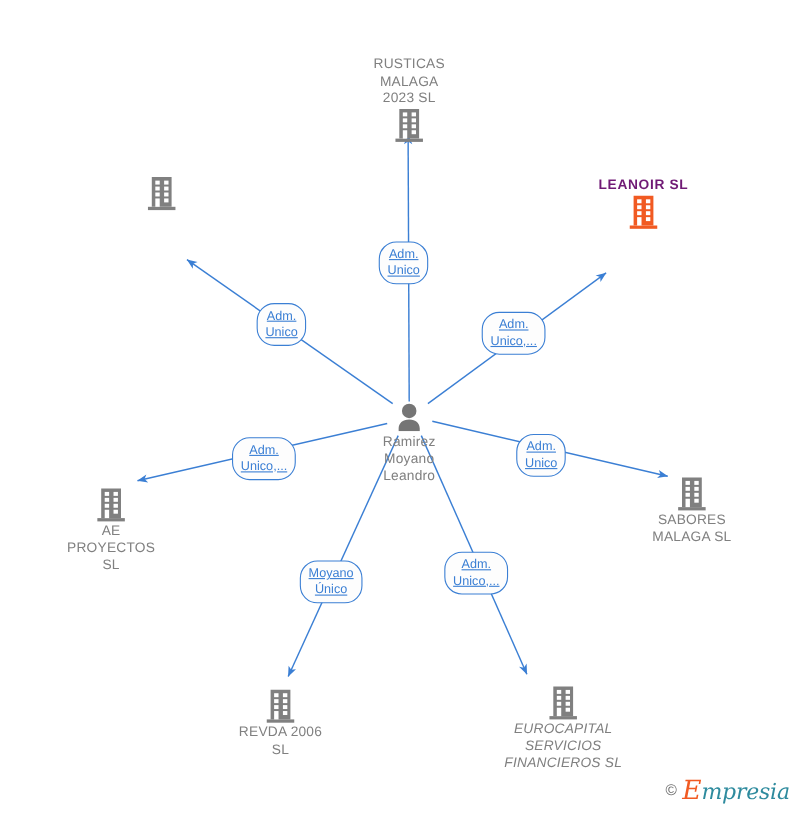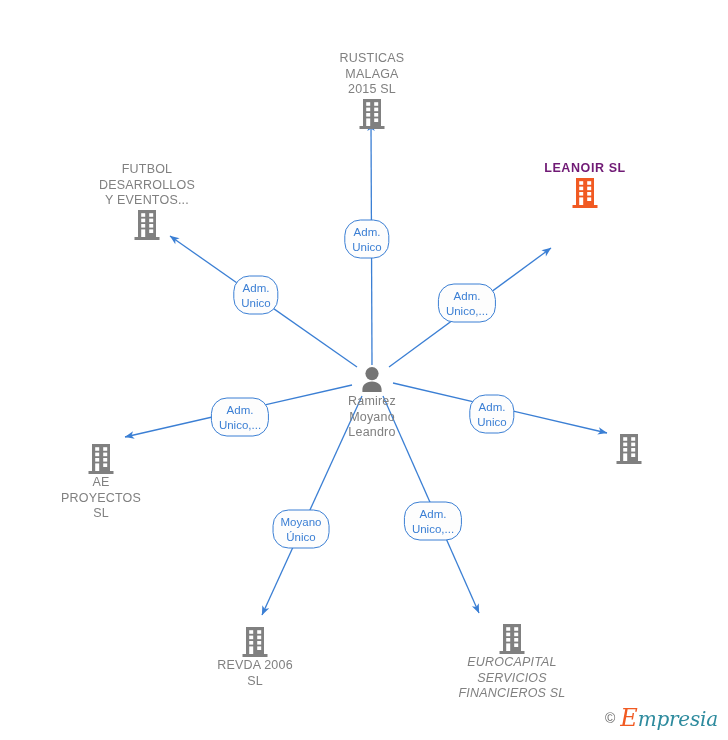--- a/index.html
+++ b/index.html
@@ -57,20 +57,21 @@
     border-radius: 16px;
     background: #fdfdfd;
     color: #3b7fd4;
     font-size: 11.5px;
     line-height: 14.5px;
     padding: 4px 7px 4px 7px;
     text-align: center;
     white-space: pre-line;
     box-sizing: border-box;
     transform: translate(-50%, -50%);
+    text-decoration: underline;
   }
 
   #watermark {
     position: absolute;
     right: 10px;
     bottom: 8px;
     display: flex;
     align-items: center;
     gap: 5px;
     user-select: none;
@@ -121,35 +122,33 @@
       </svg>
     </span>
     <div class="node-label">Ramirez
 Moyano
 Leandro</div>
   </div>
 
   <div id="nodes-group">
       <div class="node above" style="left: 372px; top: 49px;"><div class="node-label">RUSTICAS
 MALAGA
-2015  SL</div><span><svg class="node-icon" width="30" height="32" viewBox="0 0 30 32">
+2023  SL</div><span><svg class="node-icon" width="30" height="32" viewBox="0 0 30 32">
             <path d="M6 1 h18 v27 h-18 z" fill="#808080"></path>
             <rect x="2.5" y="28" width="25" height="3" fill="#808080"></rect>
             <rect x="9.2" y="4.2" width="4" height="3.6" fill="#ffffff"></rect>
             <rect x="17.2" y="4.2" width="4" height="3.6" fill="#ffffff"></rect>
             <rect x="9.2" y="9.6" width="4" height="3.6" fill="#ffffff"></rect>
             <rect x="17.2" y="9.6" width="4" height="3.6" fill="#ffffff"></rect>
             <rect x="9.2" y="15" width="4" height="3.6" fill="#ffffff"></rect>
             <rect x="17.2" y="15" width="4" height="3.6" fill="#ffffff"></rect>
             <rect x="17.2" y="20.4" width="4" height="3.6" fill="#ffffff"></rect>
             <rect x="9.2" y="20.4" width="4" height="7.6" fill="#ffffff"></rect>
           </svg></span></div>
-      <div class="node above" style="left: 147px; top: 160px;"><div class="node-label">FUTBOL
-DESARROLLOS
-Y EVENTOS...</div><span><svg class="node-icon" width="30" height="32" viewBox="0 0 30 32">
+      <div class="node above" style="left: 147px; top: 160px;"><span><svg class="node-icon" width="30" height="32" viewBox="0 0 30 32">
             <path d="M6 1 h18 v27 h-18 z" fill="#808080"></path>
             <rect x="2.5" y="28" width="25" height="3" fill="#808080"></rect>
             <rect x="9.2" y="4.2" width="4" height="3.6" fill="#ffffff"></rect>
             <rect x="17.2" y="4.2" width="4" height="3.6" fill="#ffffff"></rect>
             <rect x="9.2" y="9.6" width="4" height="3.6" fill="#ffffff"></rect>
             <rect x="17.2" y="9.6" width="4" height="3.6" fill="#ffffff"></rect>
             <rect x="9.2" y="15" width="4" height="3.6" fill="#ffffff"></rect>
             <rect x="17.2" y="15" width="4" height="3.6" fill="#ffffff"></rect>
             <rect x="17.2" y="20.4" width="4" height="3.6" fill="#ffffff"></rect>
             <rect x="9.2" y="20.4" width="4" height="7.6" fill="#ffffff"></rect>
@@ -184,21 +183,22 @@
             <path d="M6 1 h18 v27 h-18 z" fill="#808080"></path>
             <rect x="2.5" y="28" width="25" height="3" fill="#808080"></rect>
             <rect x="9.2" y="4.2" width="4" height="3.6" fill="#ffffff"></rect>
             <rect x="17.2" y="4.2" width="4" height="3.6" fill="#ffffff"></rect>
             <rect x="9.2" y="9.6" width="4" height="3.6" fill="#ffffff"></rect>
             <rect x="17.2" y="9.6" width="4" height="3.6" fill="#ffffff"></rect>
             <rect x="9.2" y="15" width="4" height="3.6" fill="#ffffff"></rect>
             <rect x="17.2" y="15" width="4" height="3.6" fill="#ffffff"></rect>
             <rect x="17.2" y="20.4" width="4" height="3.6" fill="#ffffff"></rect>
             <rect x="9.2" y="20.4" width="4" height="7.6" fill="#ffffff"></rect>
-          </svg></span></div>
+          </svg></span><div class="node-label">SABORES
+MALAGA  SL</div></div>
       <div class="node below" style="left: 255px; top: 623px;"><span><svg class="node-icon" width="30" height="32" viewBox="0 0 30 32">
             <path d="M6 1 h18 v27 h-18 z" fill="#808080"></path>
             <rect x="2.5" y="28" width="25" height="3" fill="#808080"></rect>
             <rect x="9.2" y="4.2" width="4" height="3.6" fill="#ffffff"></rect>
             <rect x="17.2" y="4.2" width="4" height="3.6" fill="#ffffff"></rect>
             <rect x="9.2" y="9.6" width="4" height="3.6" fill="#ffffff"></rect>
             <rect x="17.2" y="9.6" width="4" height="3.6" fill="#ffffff"></rect>
             <rect x="9.2" y="15" width="4" height="3.6" fill="#ffffff"></rect>
             <rect x="17.2" y="15" width="4" height="3.6" fill="#ffffff"></rect>
             <rect x="17.2" y="20.4" width="4" height="3.6" fill="#ffffff"></rect>

